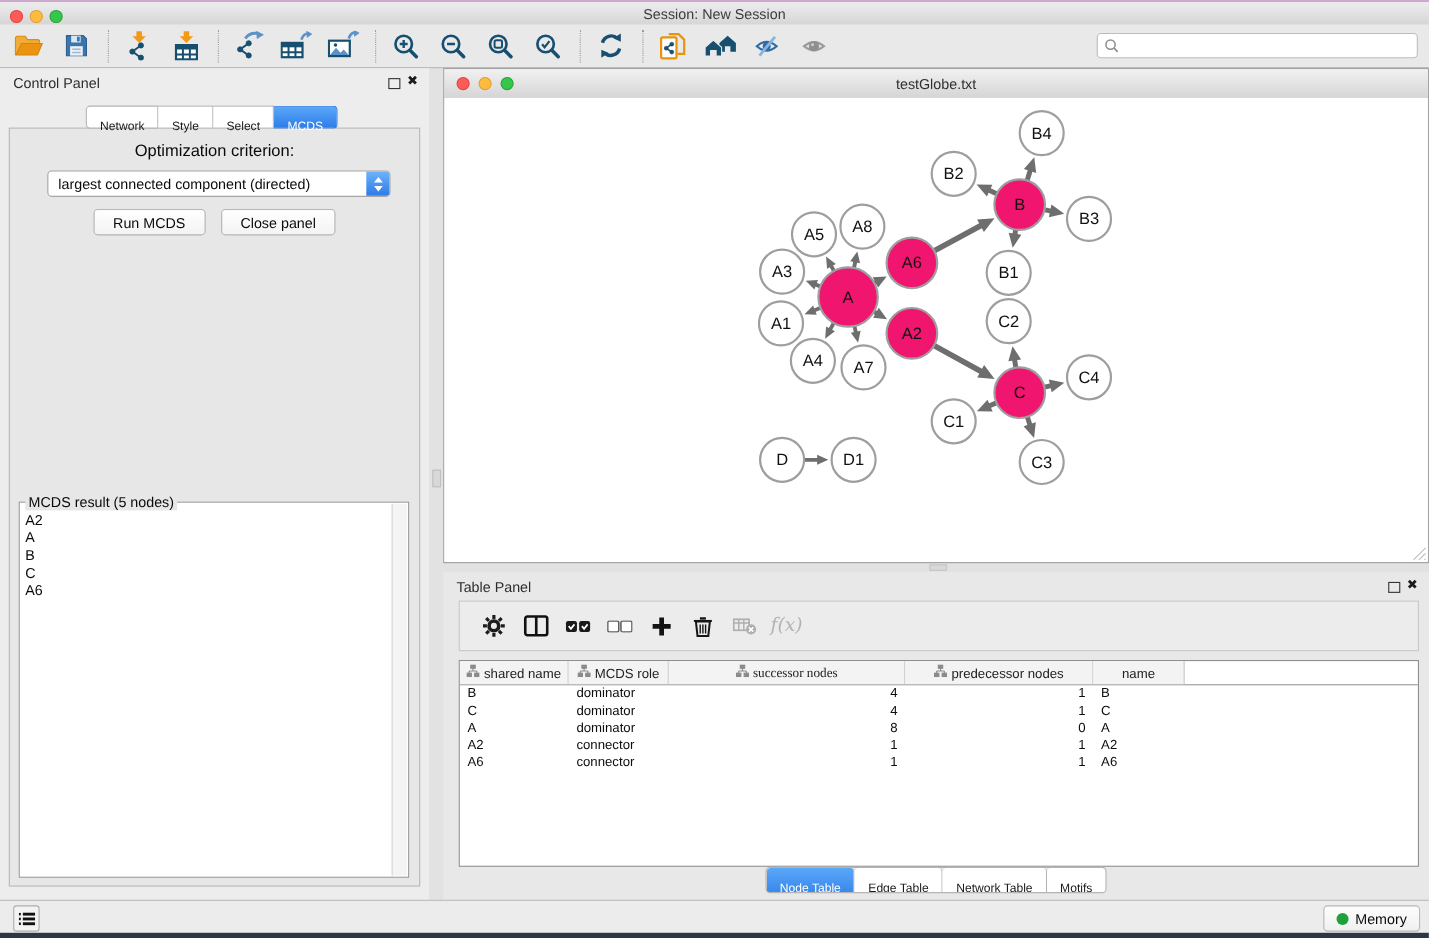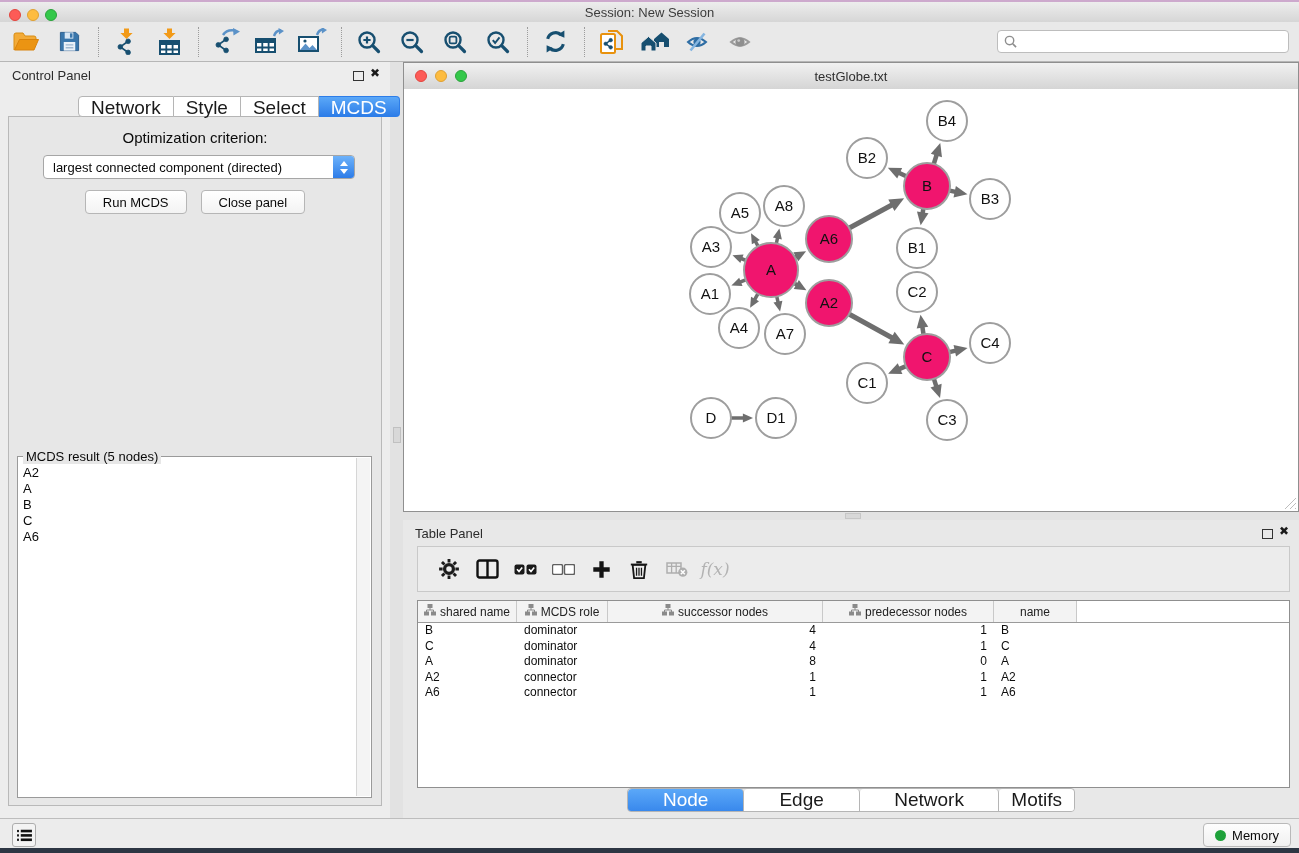--- a/index.html
+++ b/index.html
@@ -27,22 +27,22 @@
   #search-wrap{margin-left:auto;margin-right:10px;width:292px;height:23px;background:#fff;
     border:1px solid #bdbdbd;border-radius:4px;display:flex;align-items:center;padding:0 6px;box-sizing:border-box}
   #search-wrap input{border:none;outline:none;flex:1;font-size:13px;font-family:"Liberation Sans",sans-serif;background:transparent;margin-left:4px}
   
   #control-panel{left:0;top:62px;width:390px;height:756px;background:#ededed}
   .panel-title{position:absolute;left:12px;top:6px;font-size:13px;color:#2c2c2c}
   .float-btn{position:absolute;top:9px;width:9px;height:8px;border:1.5px solid #333;display:block}
   .close-btn{position:absolute;top:4px;font-size:11px;font-weight:bold;color:#1a1a1a;font-family:"DejaVu Sans",sans-serif}
   #cp-float{right:26px} #cp-close{right:10px}
   #cp-tabs{position:absolute;left:78px;top:34px;height:21px;display:flex;z-index:2}
-  .tab{height:21px;line-height:21px;font-size:19px;color:#1a1a1a;background:#fff;
-    border:1px solid #b5b5b5;border-left:none;padding:0 12px;box-sizing:border-box;text-align:center}
+  .tab{height:21px;line-height:21px;font-size:11px;color:#1a1a1a;background:#fff;
+    border:1px solid #b5b5b5;border-left:none;padding:8px 12px;box-sizing:border-box;text-align:center}
   .tab:first-child{border-left:1px solid #b5b5b5;border-radius:4px 0 0 4px}
   .tab:last-child{border-radius:0 4px 4px 0}
   .tab.active{background:linear-gradient(#5ba8f8,#2d7de8);color:#fff;border-color:#2d7de8}
   #cp-content{position:absolute;left:8px;right:8px;top:54px;bottom:12px;background:#e7e7e7;border:1px solid #b9b9b9}
   #opt-label{position:absolute;left:0;right:0;top:12px;text-align:center;font-size:15px;color:#0a0a0a}
   #criterion-select{position:absolute;left:34px;right:26px;top:38px;height:24px;background:#fff;
     border:1px solid #a6a6a6;border-radius:4px;display:flex;align-items:center;box-sizing:border-box}
   #criterion-select .val{flex:1;font-size:13px;color:#0a0a0a;padding-left:9px;white-space:nowrap}
   .stepper{width:21px;align-self:stretch;background:linear-gradient(#6db2fa,#2d7ce8);
     border-radius:0 3px 3px 0;display:flex;flex-direction:column;align-items:center;justify-content:center;gap:3px}
@@ -505,21 +505,21 @@
         </div><div class="th" style="width: 91px;">
           <span><svg width="12" height="12" viewBox="0 0 12 12">
               <g stroke="#8a8a8a" stroke-width="1" fill="#8a8a8a">
                 <rect x="4" y="0.5" width="4" height="3"></rect>
                 <rect x="0.5" y="8" width="4" height="3"></rect>
                 <rect x="7.5" y="8" width="4" height="3"></rect>
                 <path d="M6 3.5 V6 M6 6 H2.5 M6 6 H9.5 M2.5 6 V8 M9.5 6 V8" fill="none"></path>
               </g>
             </svg></span>
           <span>MCDS role</span>
-        </div><div class="th" style="width: 215px;">
+        </div><div class="th" style="width: 215px; font-family: Liberation Serif, serif;">
           <span><svg width="12" height="12" viewBox="0 0 12 12">
               <g stroke="#8a8a8a" stroke-width="1" fill="#8a8a8a">
                 <rect x="4" y="0.5" width="4" height="3"></rect>
                 <rect x="0.5" y="8" width="4" height="3"></rect>
                 <rect x="7.5" y="8" width="4" height="3"></rect>
                 <path d="M6 3.5 V6 M6 6 H2.5 M6 6 H9.5 M2.5 6 V8 M9.5 6 V8" fill="none"></path>
               </g>
             </svg></span>
           <span>successor nodes</span>
         </div><div class="th" style="width: 171px;">

